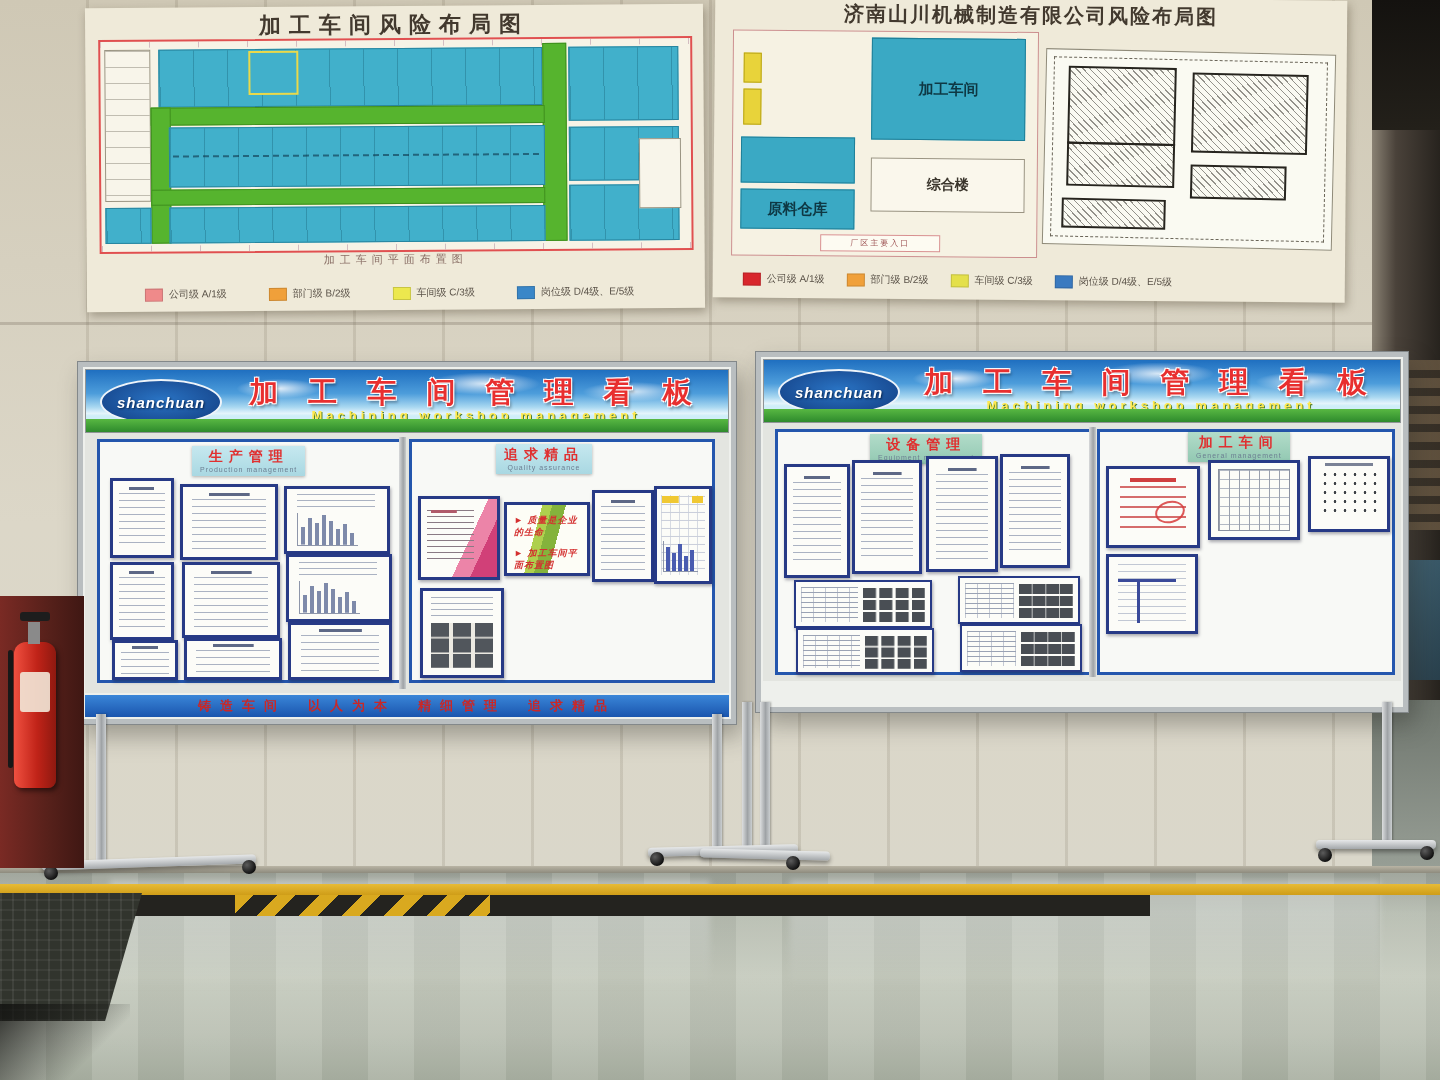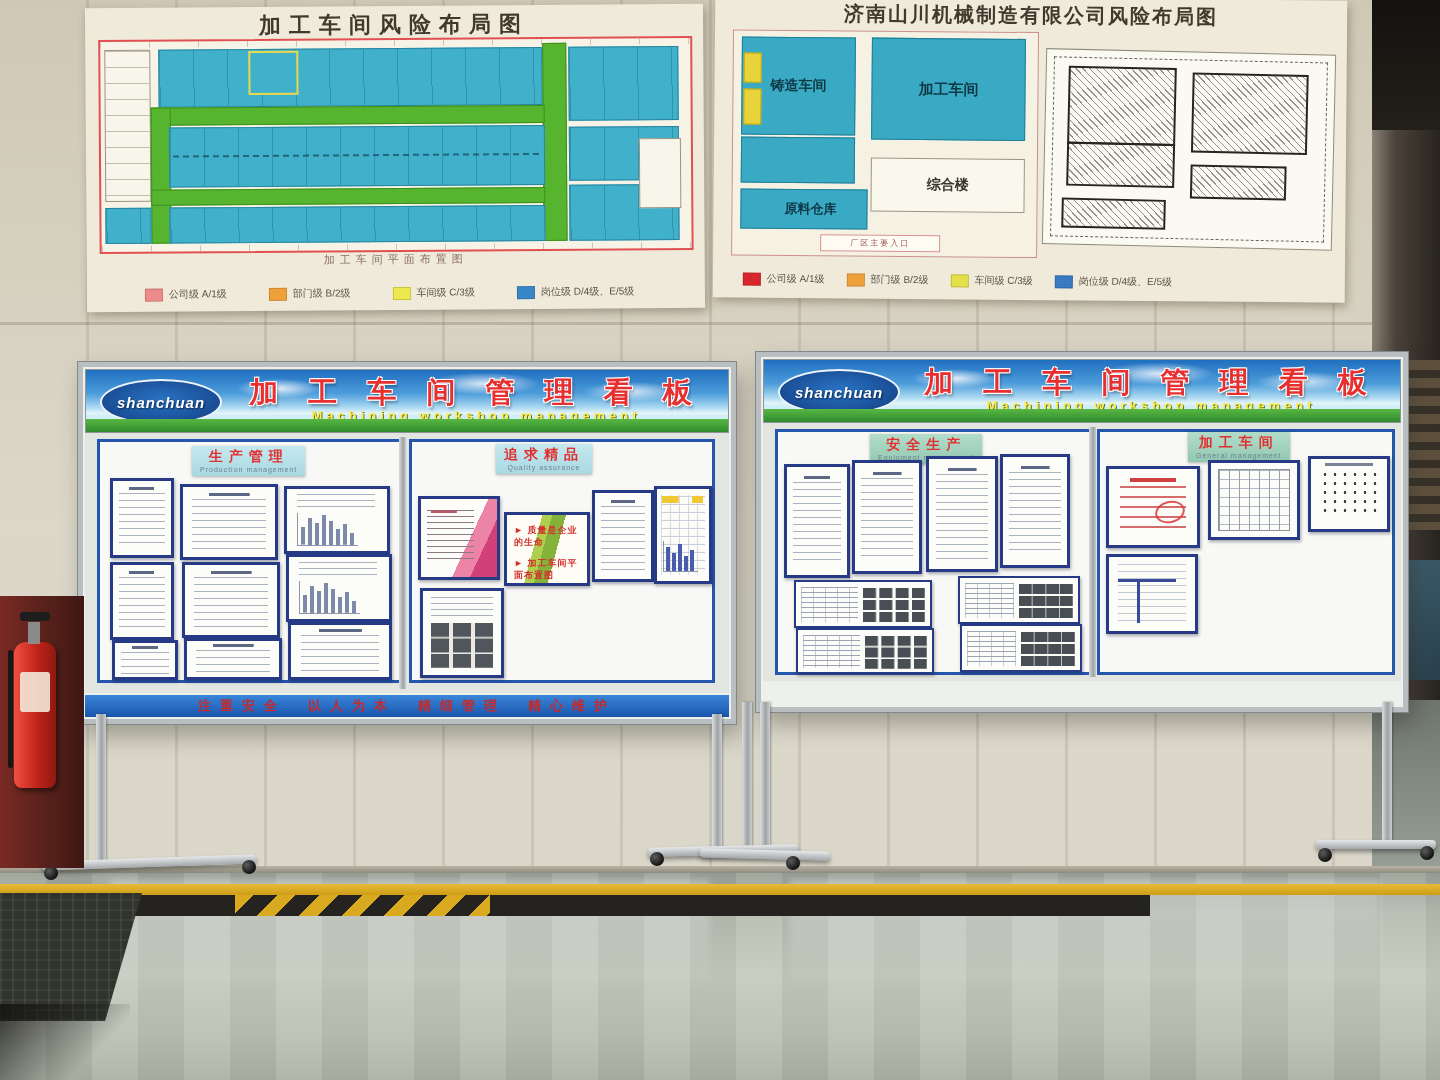--- a/index.html
+++ b/index.html
@@ -273,25 +273,24 @@
       <div class="legend-item">
           <span class="swatch" style="background-color: rgb(58, 135, 200);"></span>
           <span>岗位级 D/4级、E/5级</span>
         </div>
     </div>
   </section>
 
   <section class="poster poster-right">
     <h2 class="poster-title">济南山川机械制造有限公司风险布局图</h2>
     <div class="block-map">
-      <div class="b-cyan" style="left:8px;top:6px;width:112px;height:96px;font-size:14px;">铸造车间</div>
       <div class="b-tab" style="left:10px;top:22px;width:16px;height:28px;"></div>
       <div class="b-tab" style="left:10px;top:58px;width:16px;height:34px;"></div>
       <div class="b-cyan" style="left:8px;top:106px;width:112px;height:44px;"></div>
-      <div class="b-cyan" style="left:8px;top:158px;width:112px;height:38px;font-size:13px;padding-left:13px;">原料仓库</div>
+      <div class="b-cyan" style="left:8px;top:158px;width:112px;height:38px;font-size:15px;">原料仓库</div>
       <div class="b-cyan" style="left:138px;top:6px;width:152px;height:100px;font-size:15px;">加工车间</div>
       <div class="b-office" style="left:138px;top:126px;width:152px;height:52px;font-size:14px;">综合楼</div>
       <div class="b-entry" style="left:88px;top:203px;width:118px;height:15px;">厂区主要入口</div>
     </div>
     <div class="site-plan">
       <div class="bld" style="left:22px;top:16px;width:104px;height:74px;"></div>
       <div class="bld" style="left:22px;top:92px;width:104px;height:40px;"></div>
       <div class="bld" style="left:146px;top:20px;width:112px;height:76px;"></div>
       <div class="bld" style="left:146px;top:112px;width:92px;height:30px;"></div>
       <div class="bld" style="left:18px;top:148px;width:100px;height:26px;"></div>
@@ -341,45 +340,45 @@
           <div class="doc chart" style="left: 186px; top: 112px; width: 100px; height: 62px;"></div>
           <div class="doc lines" style="left: 188px; top: 180px; width: 98px; height: 52px;"></div>
         </div>
       <div class="divider" style="left:314px;"></div>
       <div class="panel" id="lp2">
         <div class="banner" style="left:84px;top:2px;">
           <div class="banner-cn">追求精品</div>
           <div class="banner-en">Quality assurance</div>
         </div>
       <div class="doc pink" style="left: 6px; top: 54px; width: 76px; height: 78px;"></div>
-          <div class="doc slogan" style="left: 92px; top: 70px; width: 80px; height: 68px;">
+          <div class="doc slogan" style="left: 92px; top: 60px; width: 80px; height: 68px; font-style: italic;">
             <div class="slogan-line">► 质量是企业的生命</div>
             <div class="slogan-line">► 加工车间平面布置图</div>
           </div>
           <div class="doc lines" style="left: 180px; top: 48px; width: 56px; height: 86px;"></div>
           <div class="doc ytable" style="left: 242px; top: 44px; width: 52px; height: 92px;"></div>
           <div class="doc photos" style="left: 8px; top: 146px; width: 78px; height: 84px;"></div>
         </div>
     </div>
-    <div class="board-footer">注重安全　以人为本　精细管理　精心维护</div>
+    <div class="board-footer">铸造车间　以人为本　精细管理　追求精品</div>
   </section>
 
   <section class="board" id="board-right">
     <div class="board-header">
       <div class="clouds"></div>
       <div class="logo">
           <span>shanchuan</span>
         </div>
       <div class="board-title">加 工 车 间 管 理 看 板</div>
       <div class="board-subtitle">Machining workshop management</div>
     </div>
     <div class="board-body">
       <div class="panel" id="rp1">
         <div class="banner green" style="left:92px;top:2px;">
-          <div class="banner-cn">安全生产</div>
+          <div class="banner-cn">设备管理</div>
           <div class="banner-en">Equipment management</div>
         </div>
       <div class="doc lines" style="left: 6px; top: 32px; width: 60px; height: 108px;"></div>
           <div class="doc lines" style="left: 74px; top: 28px; width: 64px; height: 108px;"></div>
           <div class="doc lines" style="left: 148px; top: 24px; width: 66px; height: 110px;"></div>
           <div class="doc lines" style="left: 222px; top: 22px; width: 64px; height: 108px;"></div>
           <div class="doc phototable" style="left: 16px; top: 148px; width: 134px; height: 44px;"></div>
           <div class="doc phototable" style="left: 18px; top: 196px; width: 134px; height: 42px;"></div>
           <div class="doc phototable" style="left: 180px; top: 144px; width: 118px; height: 44px;"></div>
           <div class="doc phototable" style="left: 182px; top: 192px; width: 118px; height: 44px;"></div>

